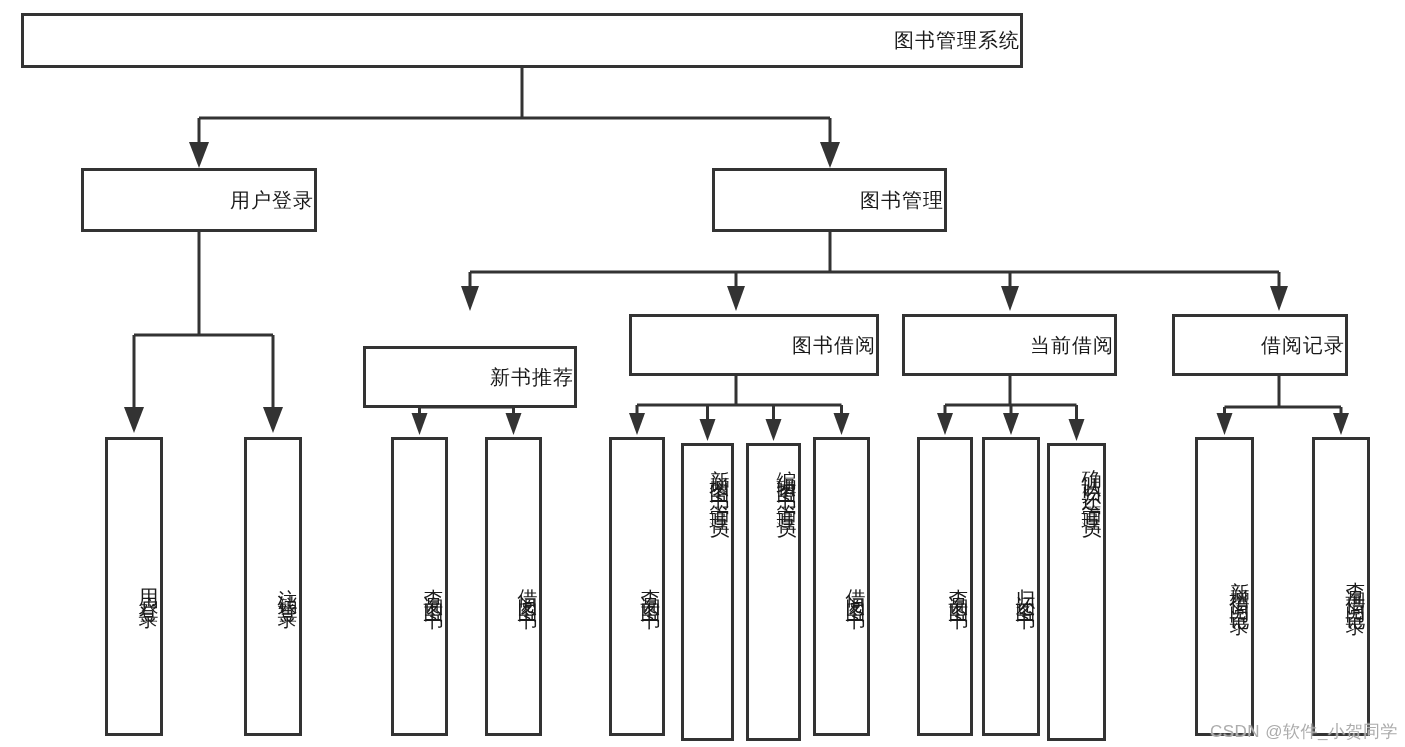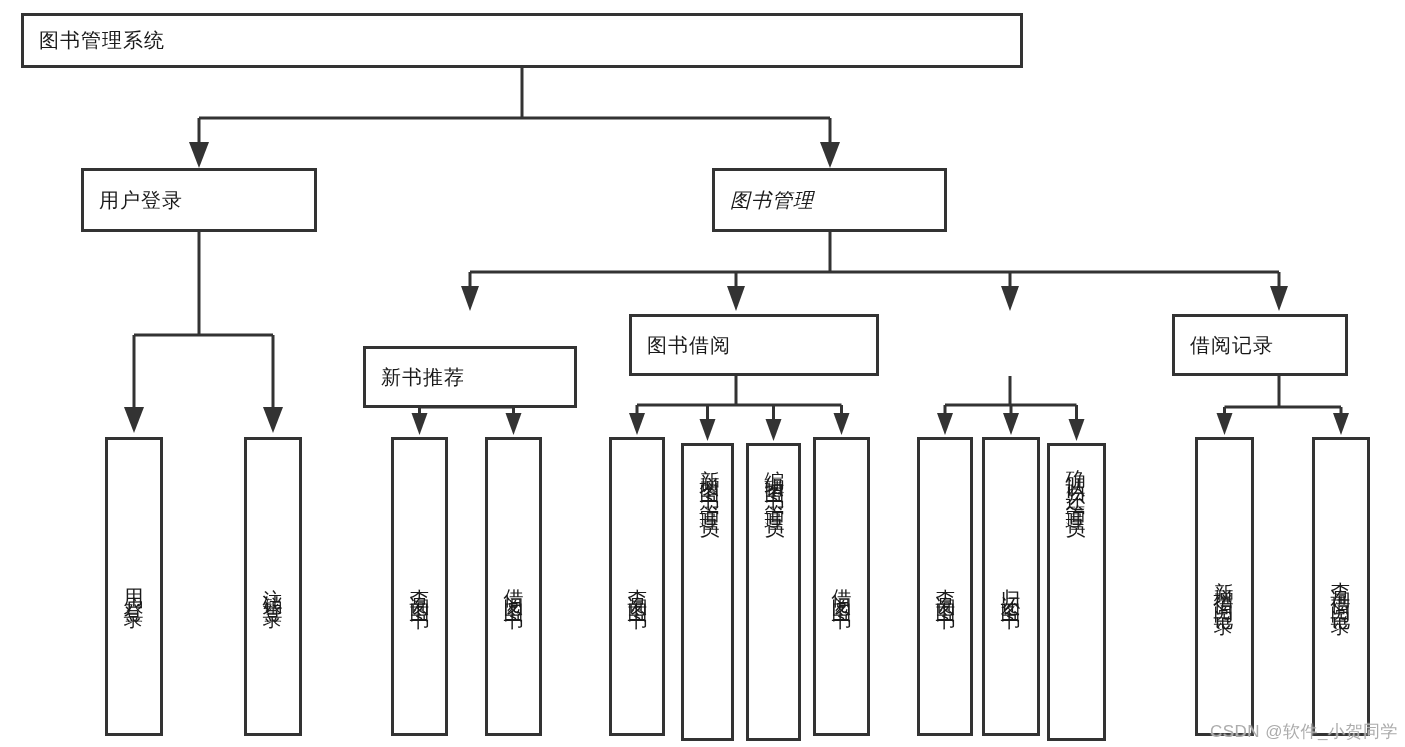--- a/index.html
+++ b/index.html
@@ -24,22 +24,21 @@
     height: 747px;
     pointer-events: none;
   }
   .node {
     position: absolute;
     box-sizing: border-box;
     border: 3px solid #333333;
     background: #ffffff;
     display: flex;
     align-items: center;
-    justify-content: flex-start;
-    padding-left: 15px;
+    justify-content: flex-end;
   }
   .node .lbl {
     font-size: 20px;
     letter-spacing: 1px;
     color: #1a1a1a;
     white-space: nowrap;
   }
   .node.v .lbl {
     writing-mode: vertical-rl;
     text-orientation: mixed;
@@ -140,30 +139,33 @@
     </g>
   </svg>
 
   <div class="node" style="left:21px; top:13px; width:1002px; height:55px;">
     <span class="lbl">图书管理系统</span>
   </div>
 
   <div class="node" style="left:81px; top:168px; width:236px; height:64px;">
     <span class="lbl">用户登录</span>
   </div>
-  <div class="node" style="left:712px; top:168px; width:235px; height:64px;font-style:italic;">
+  <div class="node" style="left:712px; top:168px; width:235px; height:64px;">
     <span class="lbl">图书管理</span>
   </div>
 
   <div class="node" style="left:363px; top:314px; width:214px; height:62px;margin-top:32px;">
     <span class="lbl">新书推荐</span>
   </div>
   <div class="node" style="left:629px; top:314px; width:250px; height:62px;">
     <span class="lbl">图书借阅</span>
   </div>
+  <div class="node" style="left:902px; top:314px; width:215px; height:62px;">
+    <span class="lbl">当前借阅</span>
+  </div>
   <div class="node" style="left:1172px; top:314px; width:176px; height:62px;">
     <span class="lbl">借阅记录</span>
   </div>
 
   <div class="node v" style="left:105px; top:437px; width:58px; height:299px;">
     <span class="lbl">用户登录</span>
   </div>
   <div class="node v" style="left:244px; top:437px; width:58px; height:299px;">
     <span class="lbl">注销登录</span>
   </div>

